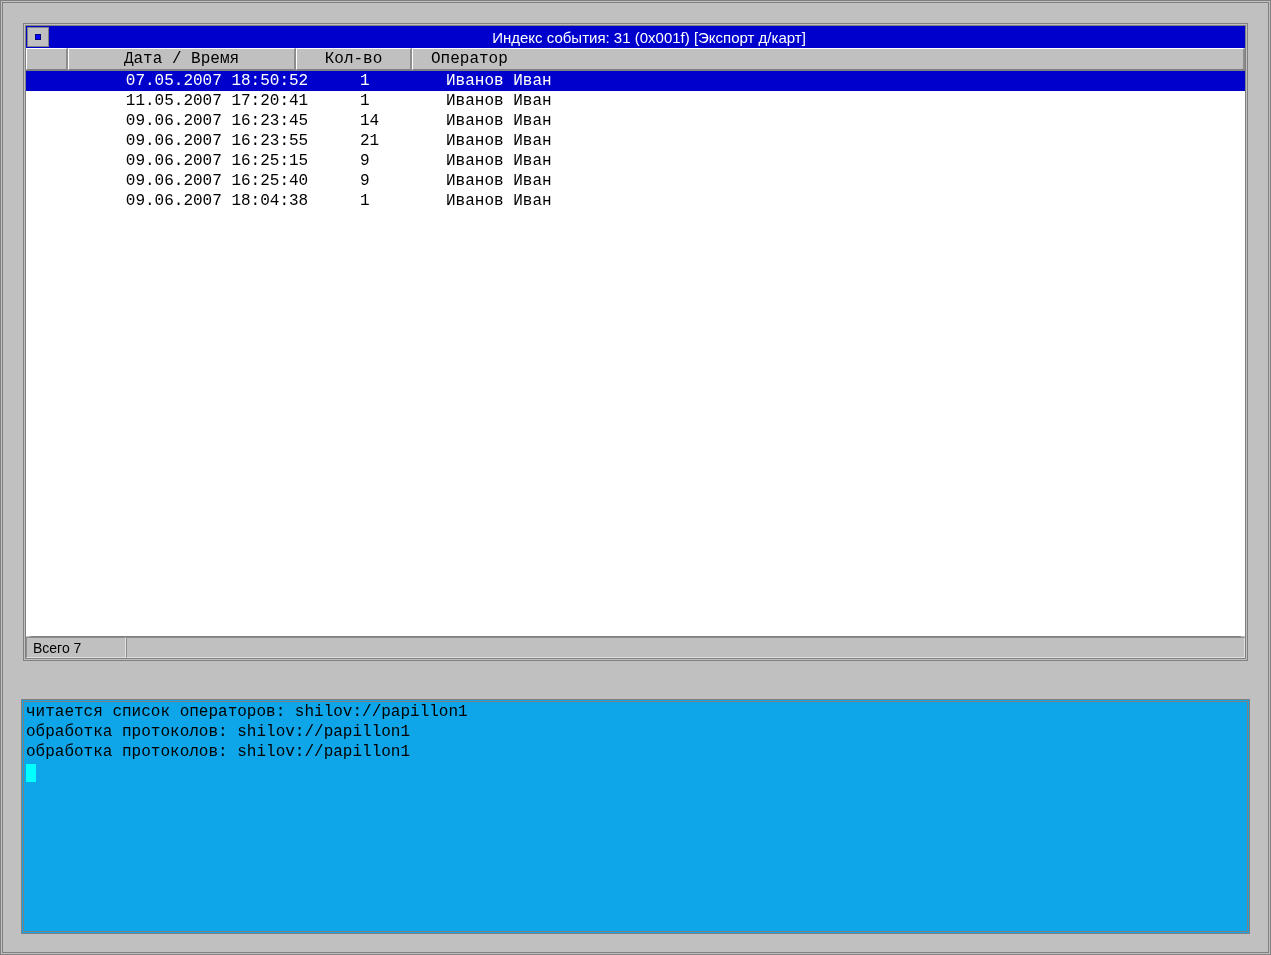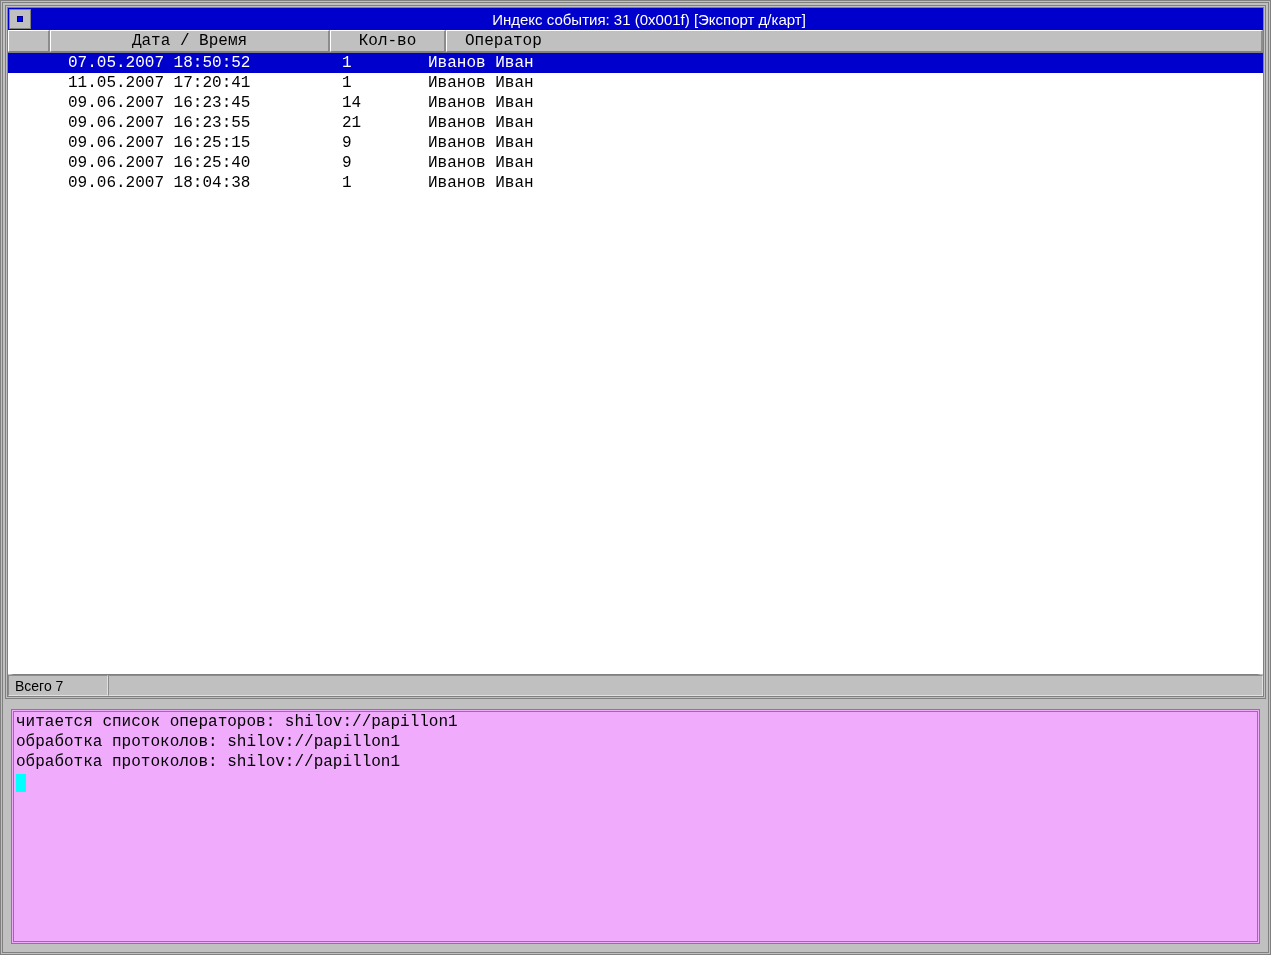--- a/index.html
+++ b/index.html
@@ -16,21 +16,21 @@
       overflow: hidden;
     }
     .outer-frame {
       border: 3px double #808080;
       height: 100%;
       display: flex;
       flex-direction: column;
     }
     .top-panel {
       border: 3px double #808080;
-      margin: 2px;
+      margin: 20px;
       flex: 1;
       display: flex;
       flex-direction: column;
       background: #c0c0c0;
       min-height: 0;
     }
     .title-bar {
       background: #0000cc;
       color: #ffffff;
       display: flex;
@@ -72,42 +72,42 @@
       border-top: 1px solid #ffffff;
       border-bottom: 1px solid #808080;
       background: #c0c0c0;
       padding: 1px 6px;
       font-family: "Courier New", monospace;
       font-size: 16px;
       white-space: nowrap;
       overflow: hidden;
     }
     .hc-blank { width: 42px; }
-    .hc-date { width: 280px; text-align: center; }
+    .hc-date { width: 228px; text-align: center; }
     .hc-count { width: 116px; text-align: center; }
     .hc-operator { flex: 1; text-align: left; padding-left: 18px; }
     .table-body {
       flex: 1;
       background: #ffffff;
       overflow: auto;
     }
     .table-row {
       display: flex;
       height: 20px;
       line-height: 20px;
       font-family: "Courier New", monospace;
       font-size: 16px;
       white-space: pre;
     }
     .table-row.selected {
       background: #0000cc;
       color: #ffffff;
     }
     .cell-blank { width: 42px; }
-    .cell-date { width: 280px; padding-left: 18px; }
+    .cell-date { width: 280px; padding-left: 18px; text-align: center; }
     .cell-count { width: 92px; padding-left: 12px; }
     .cell-operator { flex: 1; padding-left: 6px; }
     .status-bar {
       display: flex;
       background: #c0c0c0;
       border-top: 1px solid #808080;
       height: 22px;
       border-radius: 6px;
     }
     .status-cell {
@@ -116,23 +116,23 @@
       padding: 1px 6px;
       font-family: Arial, sans-serif;
       font-size: 14px;
       display: flex;
       align-items: center;
     }
     .status-total { width: 100px; }
     .status-rest { flex: 1; }
     .bottom-panel {
       border: 3px double #808080;
-      margin: 8px;
+      margin: 18px;
       height: 235px;
-      background: #f0abfc;
+      background: #0ea5e9;
       font-family: "Courier New", monospace;
       font-size: 16px;
       line-height: 20px;
       padding: 0 2px;
       overflow: hidden;
       position: relative;
     }
     .log-line {
       white-space: pre;
     }

